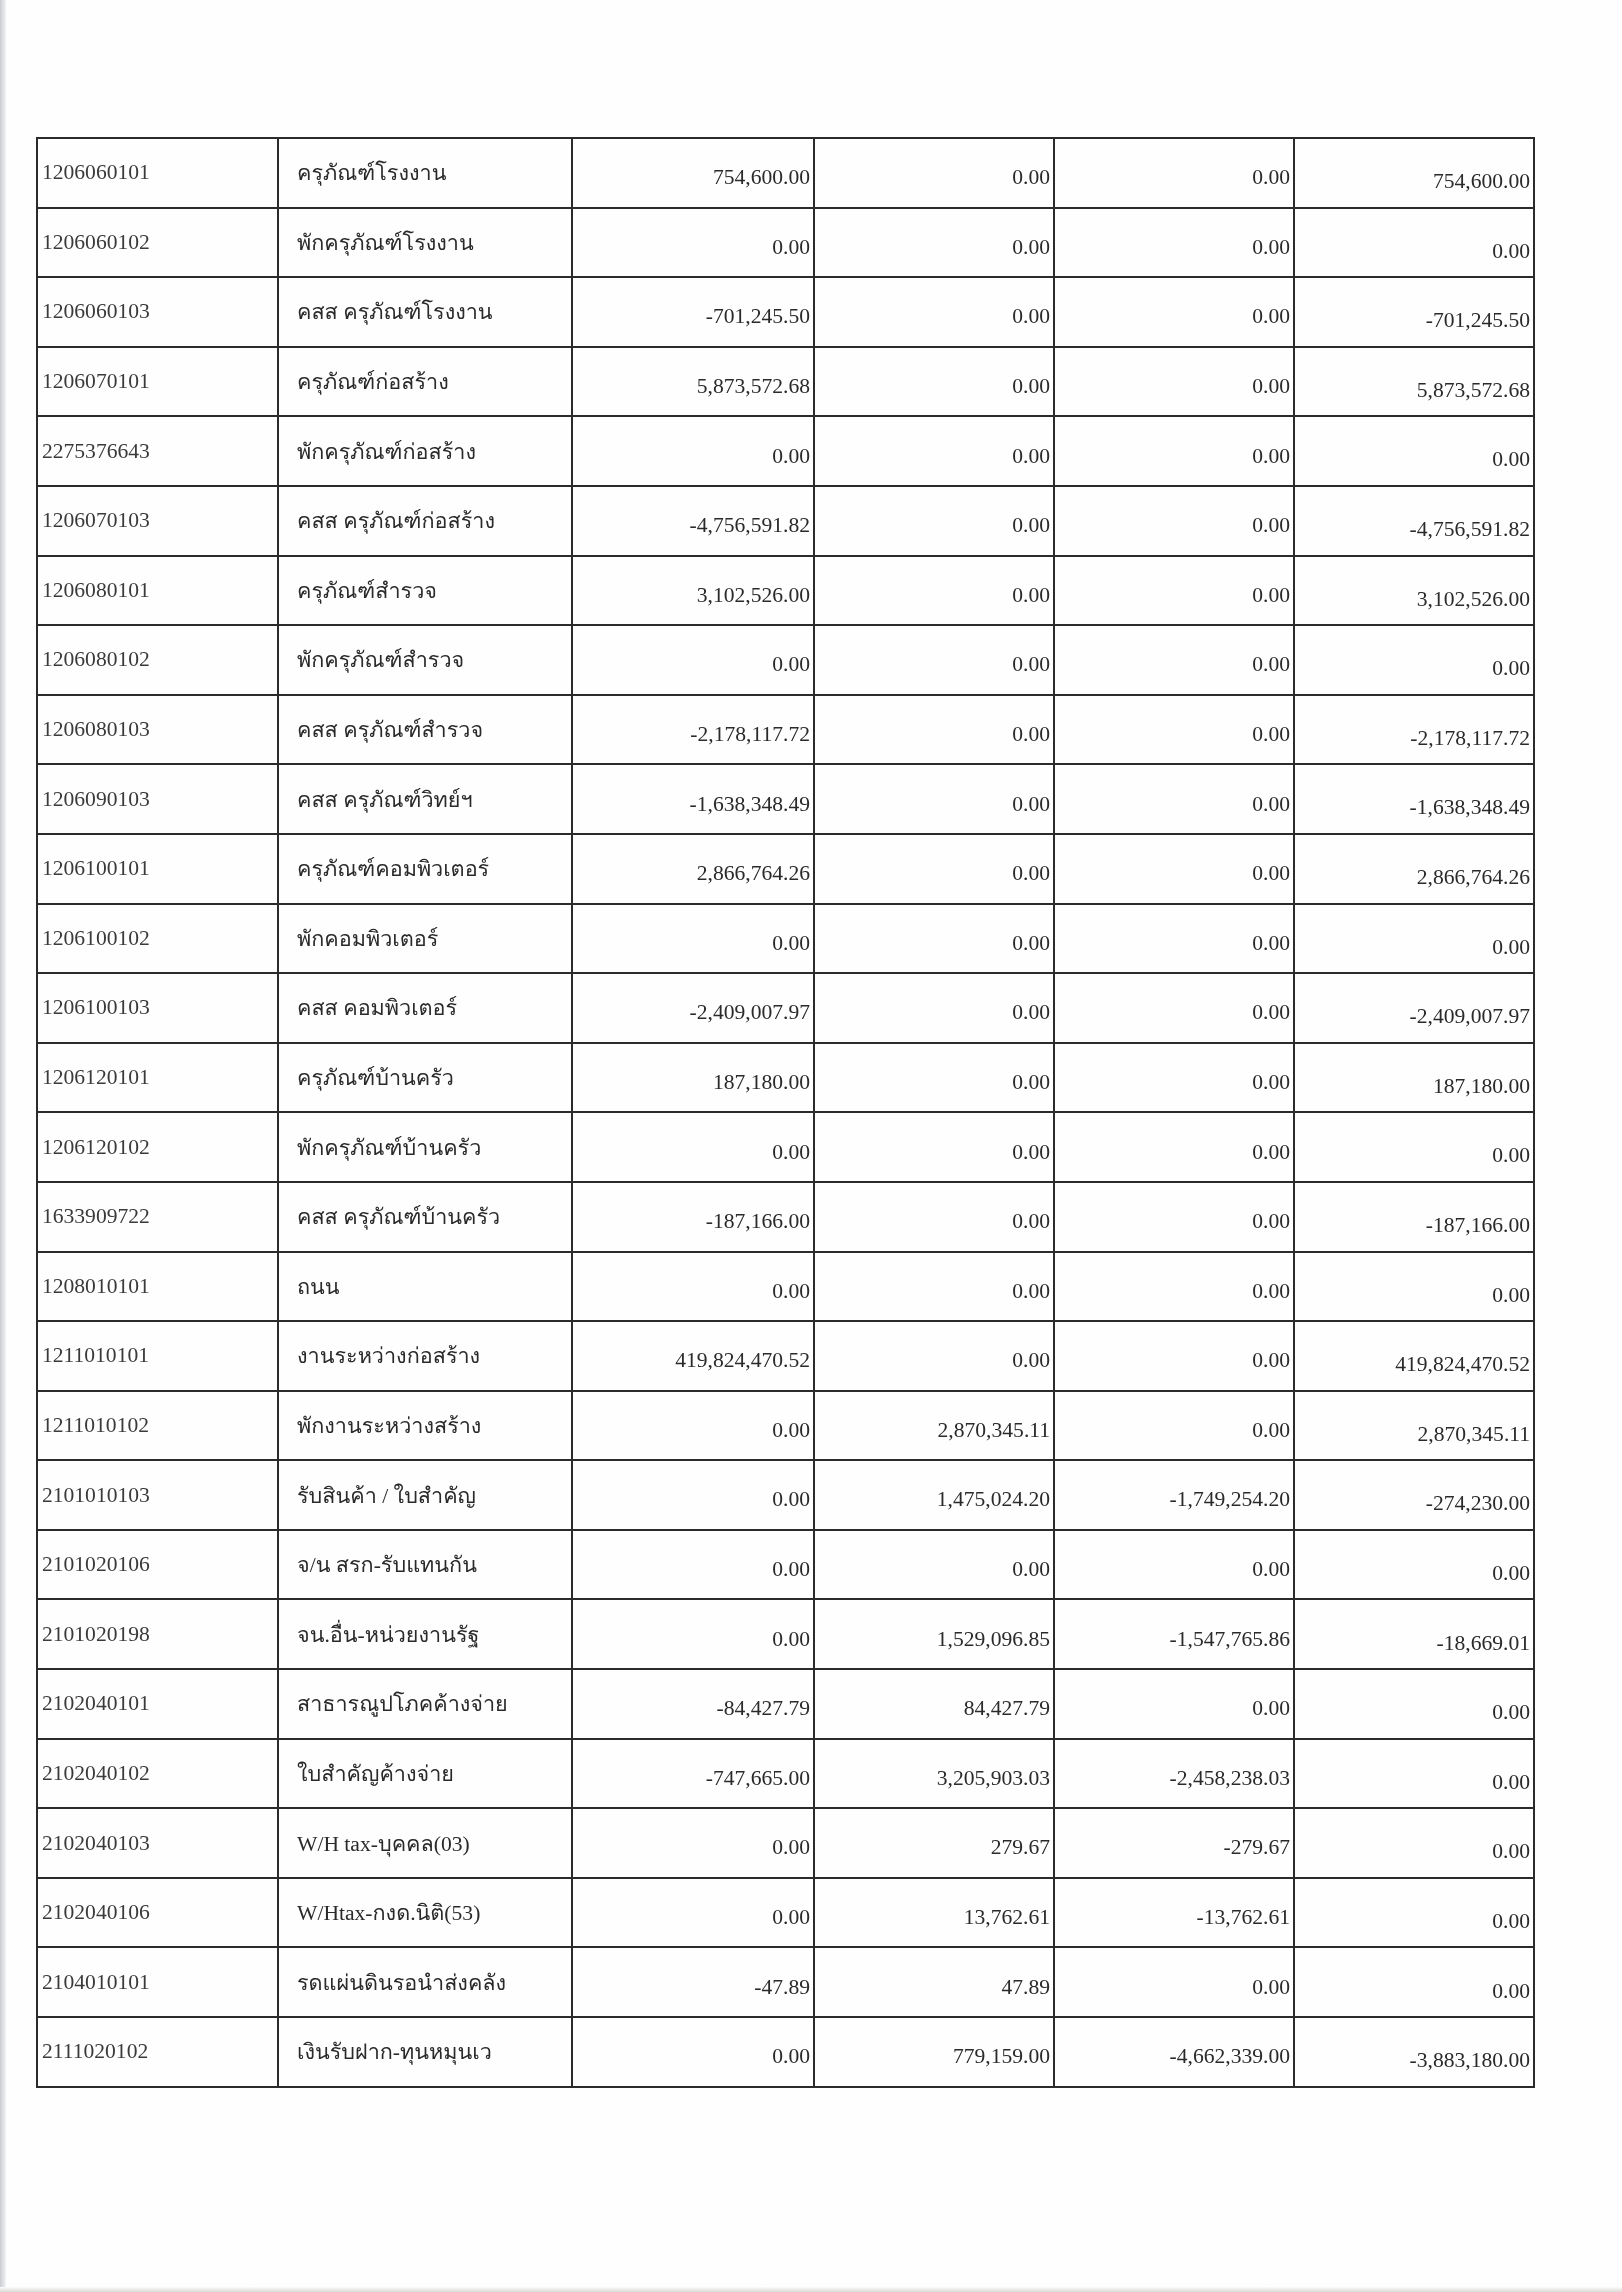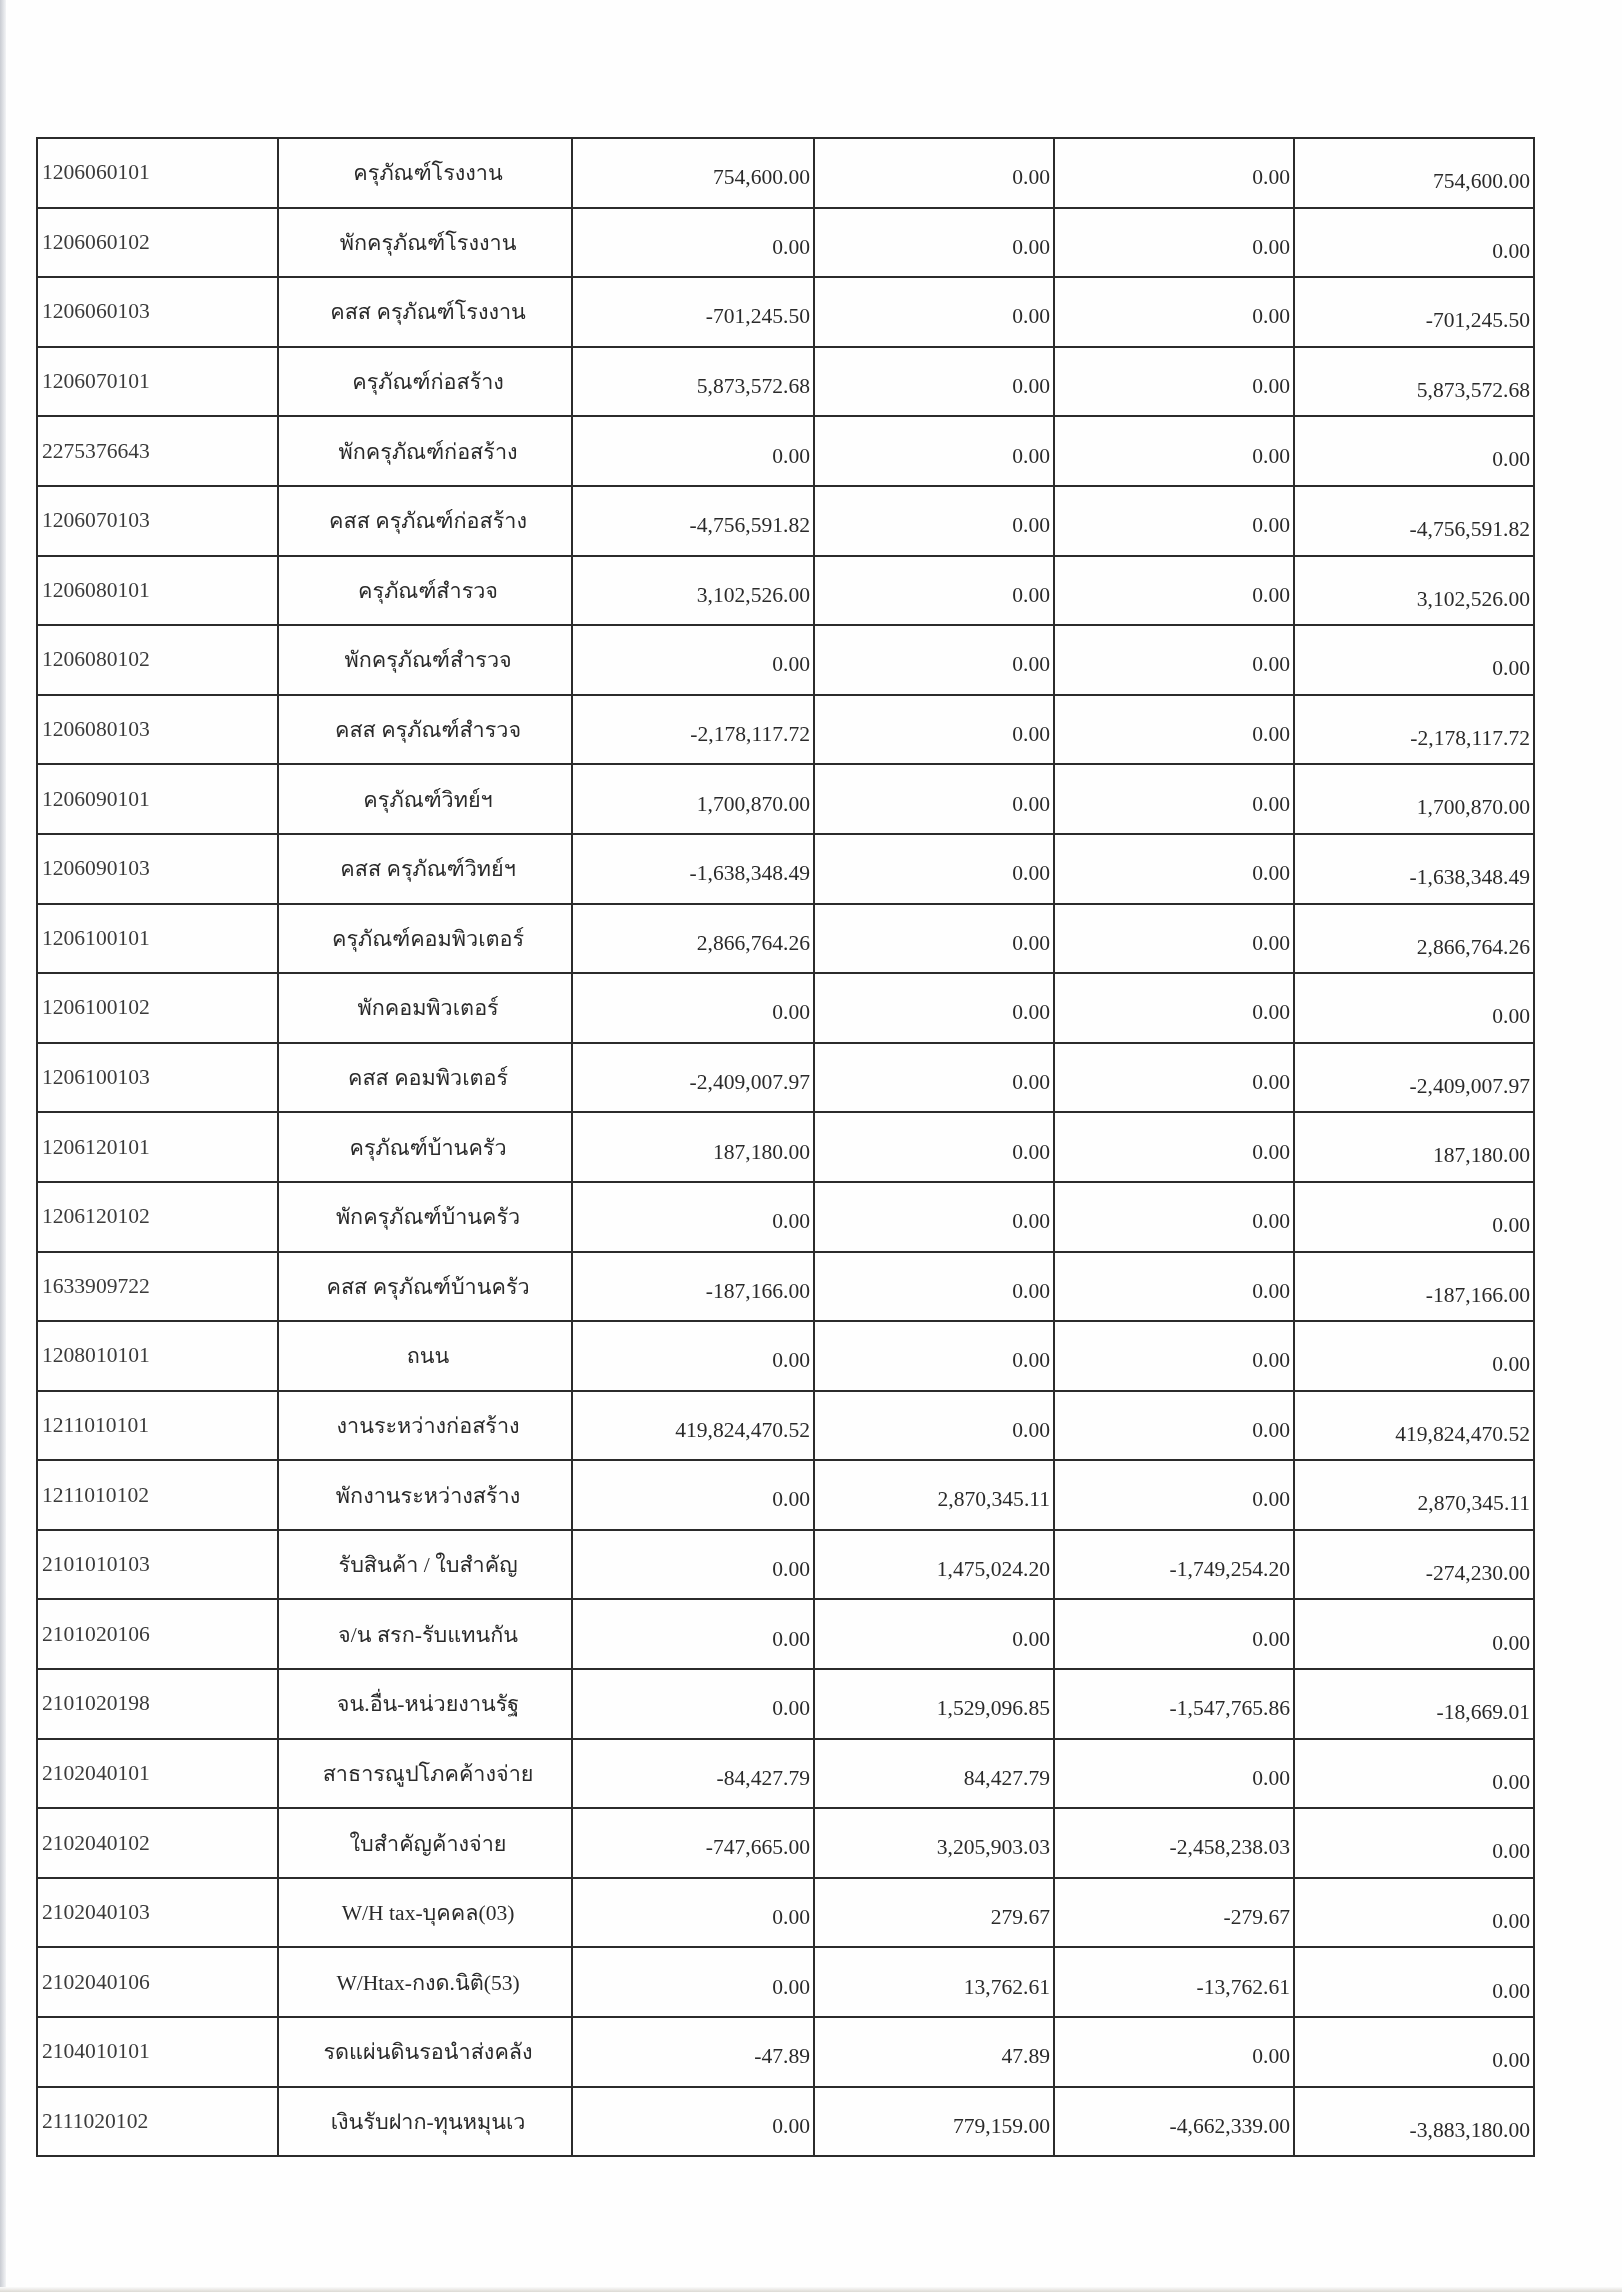--- a/index.html
+++ b/index.html
@@ -31,21 +31,21 @@
     .ledger td {
       border: 2px solid #2b2b2b;
       height: 50px;
       padding: 0 5.9px;
       font-size: 21.6px;
       white-space: nowrap;
       overflow: hidden;
       vertical-align: middle;
     }
     .ledger td.code { text-align: left; color: #3a3a3a; padding-left: 3.9px; border-radius: 16px; }
-    .ledger td.name { text-align: center; padding-left: 12px; }
+    .ledger td.name { text-align: left; padding-left: 18px; }
     .ledger td.num { text-align: right; padding-right: 2.9px; padding-top: 9.8px; }
     .ledger td.num.last { padding-top: 17.6px; }
   </style>
 </head>
 <body>
 
 <div class="page-edge-left"></div>
 <div class="page-edge-bottom"></div>
 
 <table class="ledger">
@@ -132,28 +132,20 @@
 
   <tr>
     <td class="code">1206080103</td>
     <td class="name">คสส ครุภัณฑ์สำรวจ</td>
     <td class="num">-2,178,117.72</td>
     <td class="num">0.00</td>
     <td class="num">0.00</td>
     <td class="num last">-2,178,117.72</td>
   </tr>
 
-  <tr>
-    <td class="code">1206090101</td>
-    <td class="name">ครุภัณฑ์วิทย์ฯ</td>
-    <td class="num">1,700,870.00</td>
-    <td class="num">0.00</td>
-    <td class="num">0.00</td>
-    <td class="num last">1,700,870.00</td>
-  </tr>
 
   <tr>
     <td class="code">1206090103</td>
     <td class="name">คสส ครุภัณฑ์วิทย์ฯ</td>
     <td class="num">-1,638,348.49</td>
     <td class="num">0.00</td>
     <td class="num">0.00</td>
     <td class="num last">-1,638,348.49</td>
   </tr>
 

